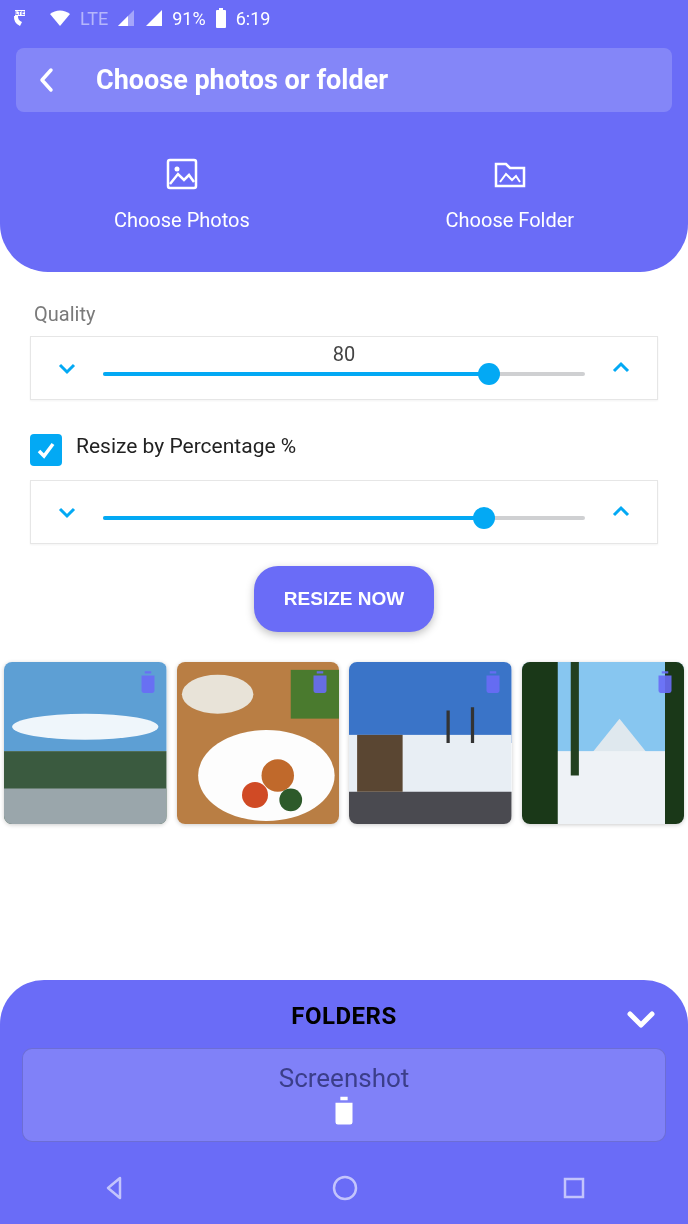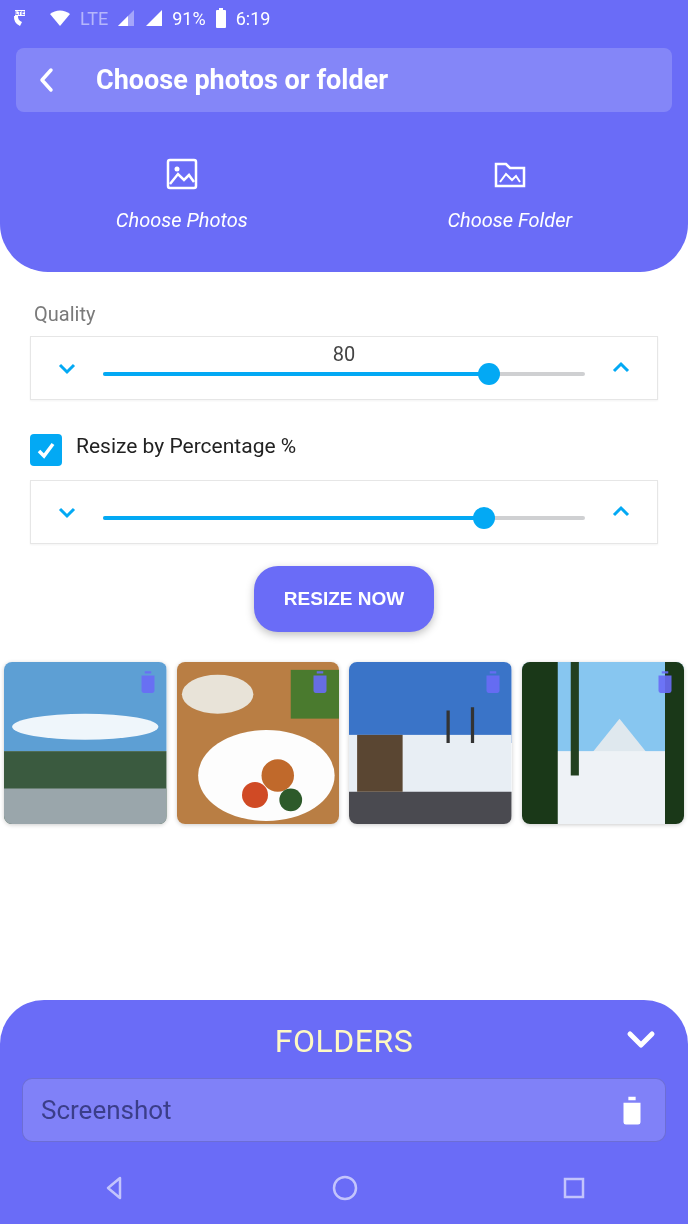--- a/index.html
+++ b/index.html
@@ -17,21 +17,21 @@
   .header {
     background: #6A6CF7; color: #fff;
     border-bottom-left-radius: 48px; border-bottom-right-radius: 48px;
     padding: 12px 16px 40px;
   }
   .title-bar {
     background: rgba(255,255,255,0.18); border-radius: 8px;
     display: flex; align-items: center; padding: 16px 18px 16px 20px; gap: 38px;
   }
   .title-bar .title { font-size: 27px; font-weight: 700; }
-  .choose-row { display: flex; justify-content: space-around; margin-top: 42px; font-style: italic; }
+  .choose-row { display: flex; justify-content: space-around; margin-top: 42px; }
   .choose-item { display: flex; flex-direction: column; align-items: center; gap: 14px; cursor: pointer; }
   .choose-item .label { font-size: 20px; color: #fff; }
 
   
   .content { padding: 30px 30px 0 30px; }
   .section-label { color: #7a7a7a; font-size: 20px; margin: 0 0 10px 4px; }
 
   .slider-card {
     background: #fff; border: 1px solid #e6e6e6; border-radius: 0;
     box-shadow: 0 1px 2px rgba(0,0,0,0.05);
@@ -63,25 +63,25 @@
   .thumb-card svg.img { width: 100%; height: 100%; display: block; }
   .del-icon { position: absolute; top: 6px; right: 6px; width: 26px; height: 26px; opacity: 0.9; }
 
   
   .folders-panel {
     position: absolute; left: 0; right: 0; bottom: 72px;
     background: #6A6CF7; border-top-left-radius: 44px; border-top-right-radius: 44px;
     padding: 22px 22px 10px; color: #333;
   }
   .folders-head { display: flex; align-items: center; justify-content: center; position: relative; }
-  .folders-head .title { font-size: 32px; font-weight: 400; color: #fef9c3; letter-spacing: 0.5px; }
+  .folders-head .title { font-size: 24px; font-weight: 700; color: #000000; letter-spacing: 0.5px; }
   .folders-head .chevron { position: absolute; right: 6px; top: -2px; }
   .folder-row {
     margin-top: 18px; background: rgba(255,255,255,0.15); border: 1px solid rgba(80,80,160,0.4);
-    border-radius: 10px; padding: 14px 18px; display: flex; align-items: center; justify-content: space-between;
+    border-radius: 10px; padding: 14px 18px; display: flex; align-items: center; justify-content: space-between; flex-direction: column;
   }
   .folder-row .name { font-size: 26px; color: #3b3e8a; }
 
   
   .nav-bar {
     position: absolute; left: 0; right: 0; bottom: 0; height: 72px;
     background: #6A6CF7; display: flex; align-items: center; justify-content: space-around;
   }
   .nav-bar svg { stroke: rgba(255,255,255,0.6); fill: none; stroke-width: 2.5; }
 </style>

